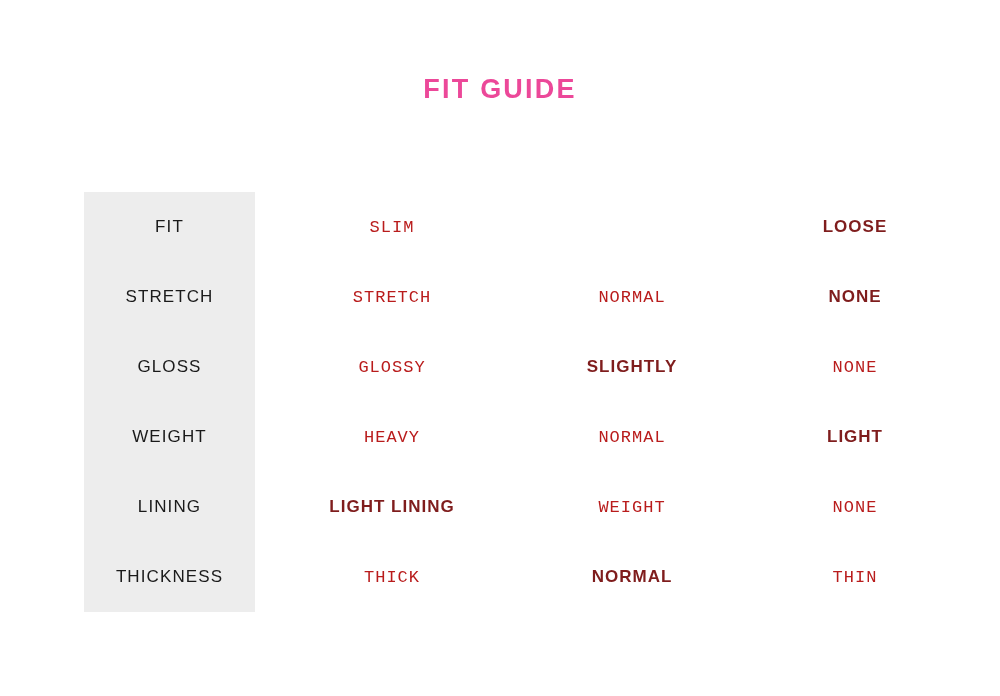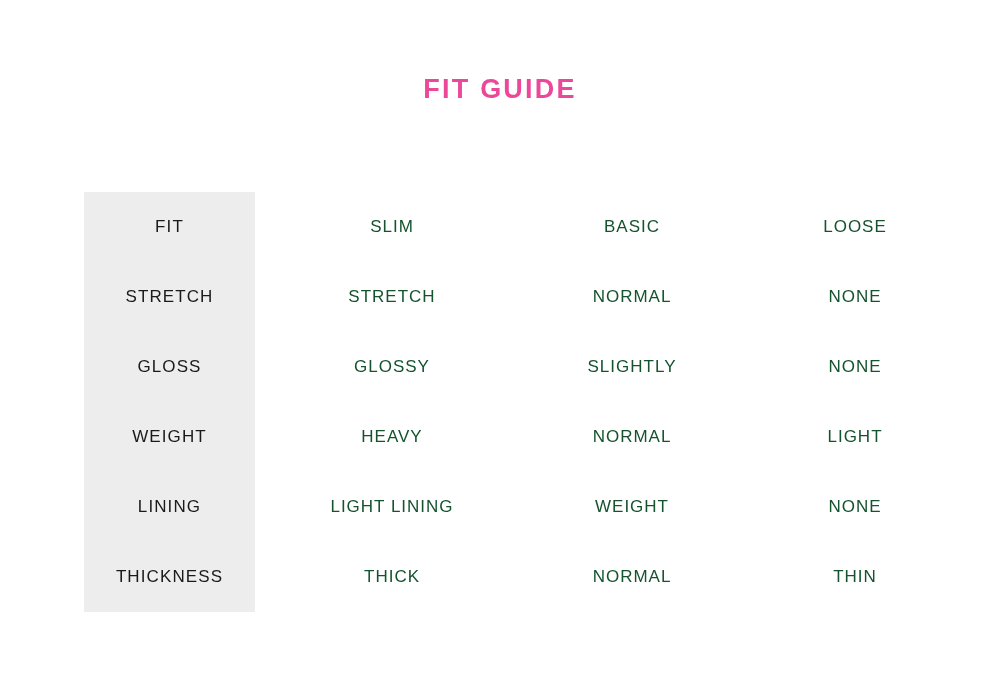--- a/index.html
+++ b/index.html
@@ -90,45 +90,45 @@
 
   .row { position: relative; }
 
   .cell-label {
     color: #1a1a1a;
     font-weight: 400;
     letter-spacing: 1.1px;
   }
 
   .cell-option.active {
-    color: #14532d;
-    font-weight: 400;
+    color: #7f1d1d;
+    font-weight: 700;
   }
   .cell-option.inactive {
-    color: #14532d;
+    color: #b91c1c;
     font-weight: 400;
+    font-family: Liberation Mono, monospace;
   }
 </style>
 </head>
 <body>
 
 <div class="page">
 
   <div class="title">FIT GUIDE</div>
 
   <div class="guide-table">
 
     <div class="label-panel"></div>
 
     <div class="rows">
 
       <div class="row">
         <div class="cell cell-label col-label">FIT</div>
         <div class="cell cell-option inactive col-opt-1">SLIM</div>
-        <div class="cell cell-option inactive col-opt-2">BASIC</div>
         <div class="cell cell-option active col-opt-3">LOOSE</div>
       </div>
 
       <div class="row">
         <div class="cell cell-label col-label">STRETCH</div>
         <div class="cell cell-option inactive col-opt-1">STRETCH</div>
         <div class="cell cell-option inactive col-opt-2">NORMAL</div>
         <div class="cell cell-option active col-opt-3">NONE</div>
       </div>
 

